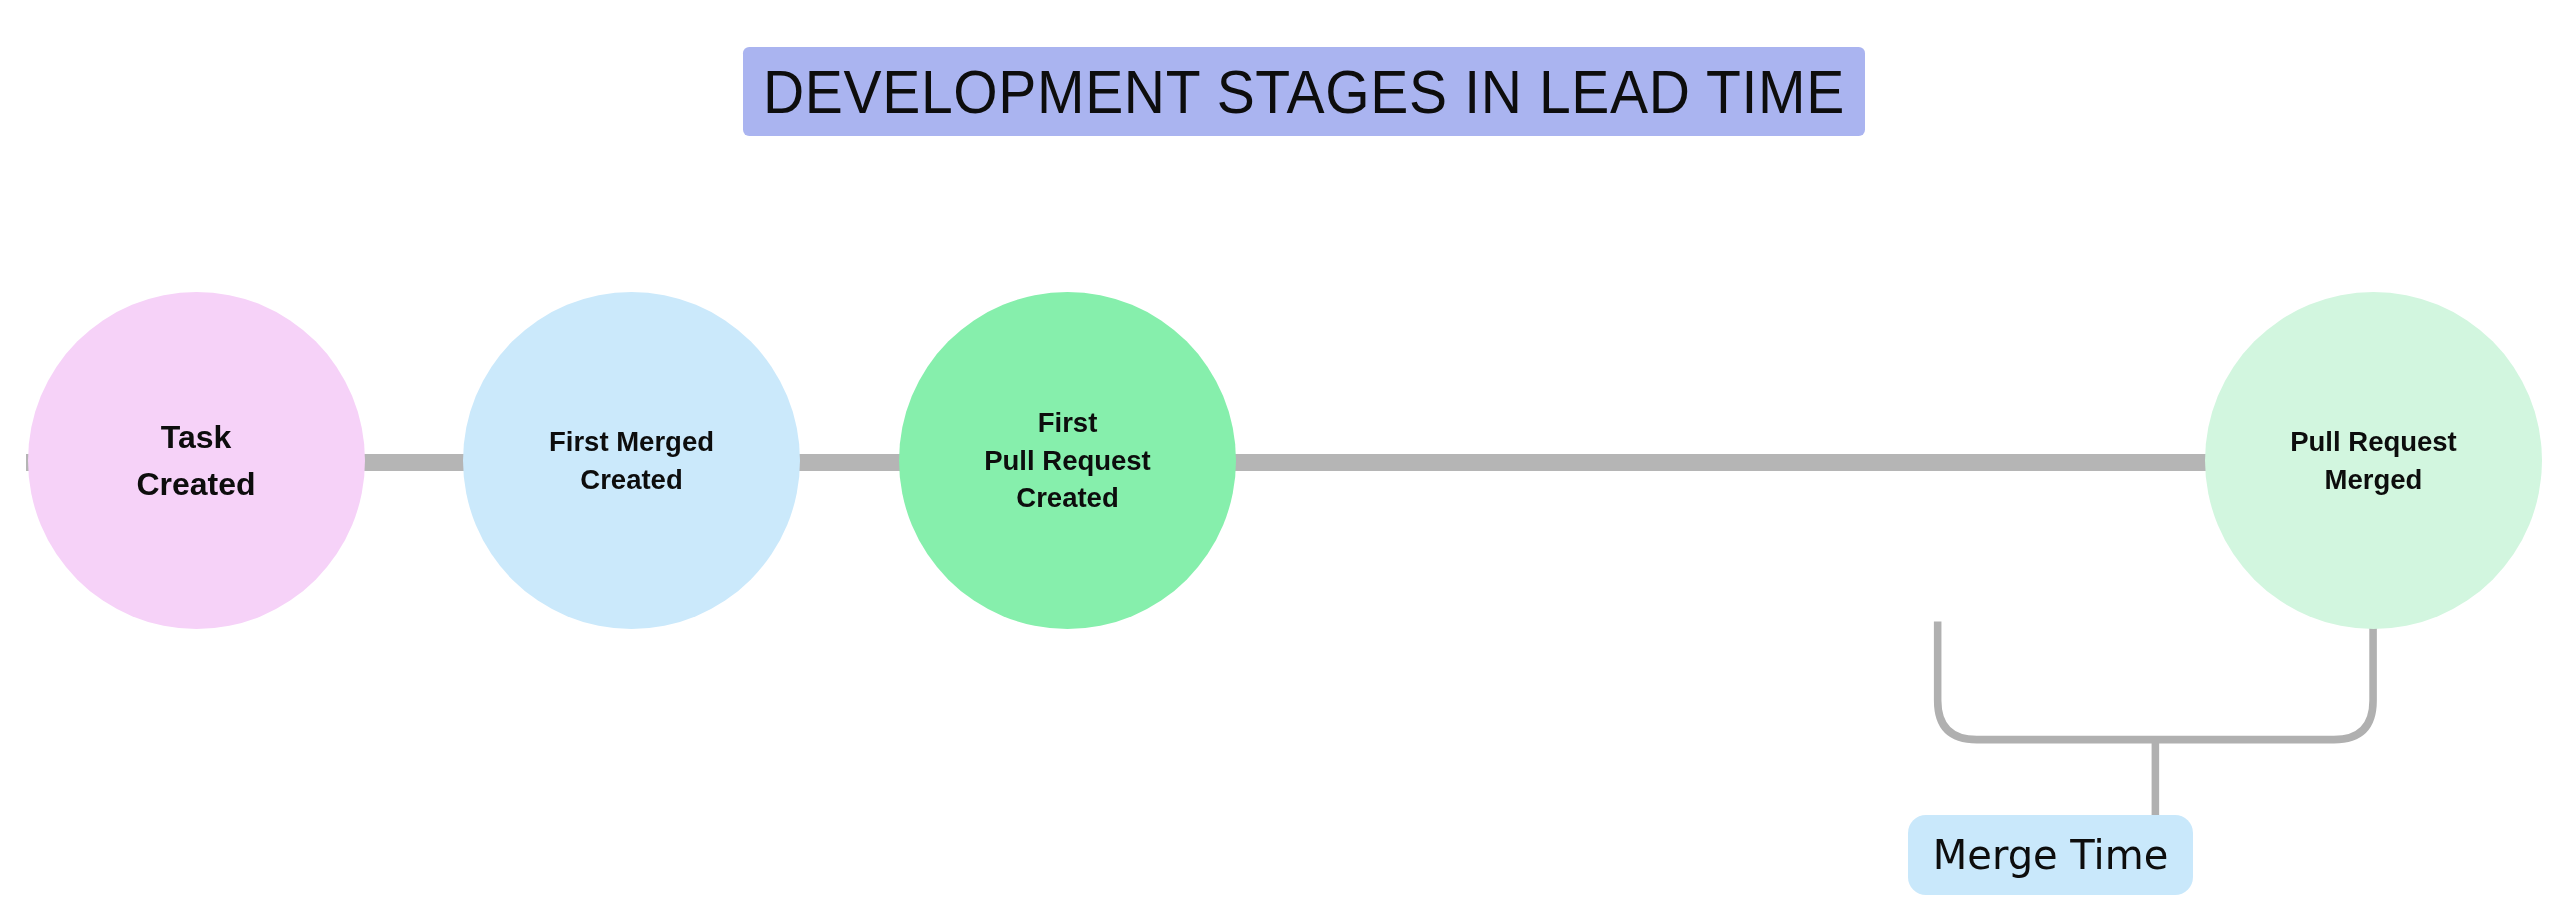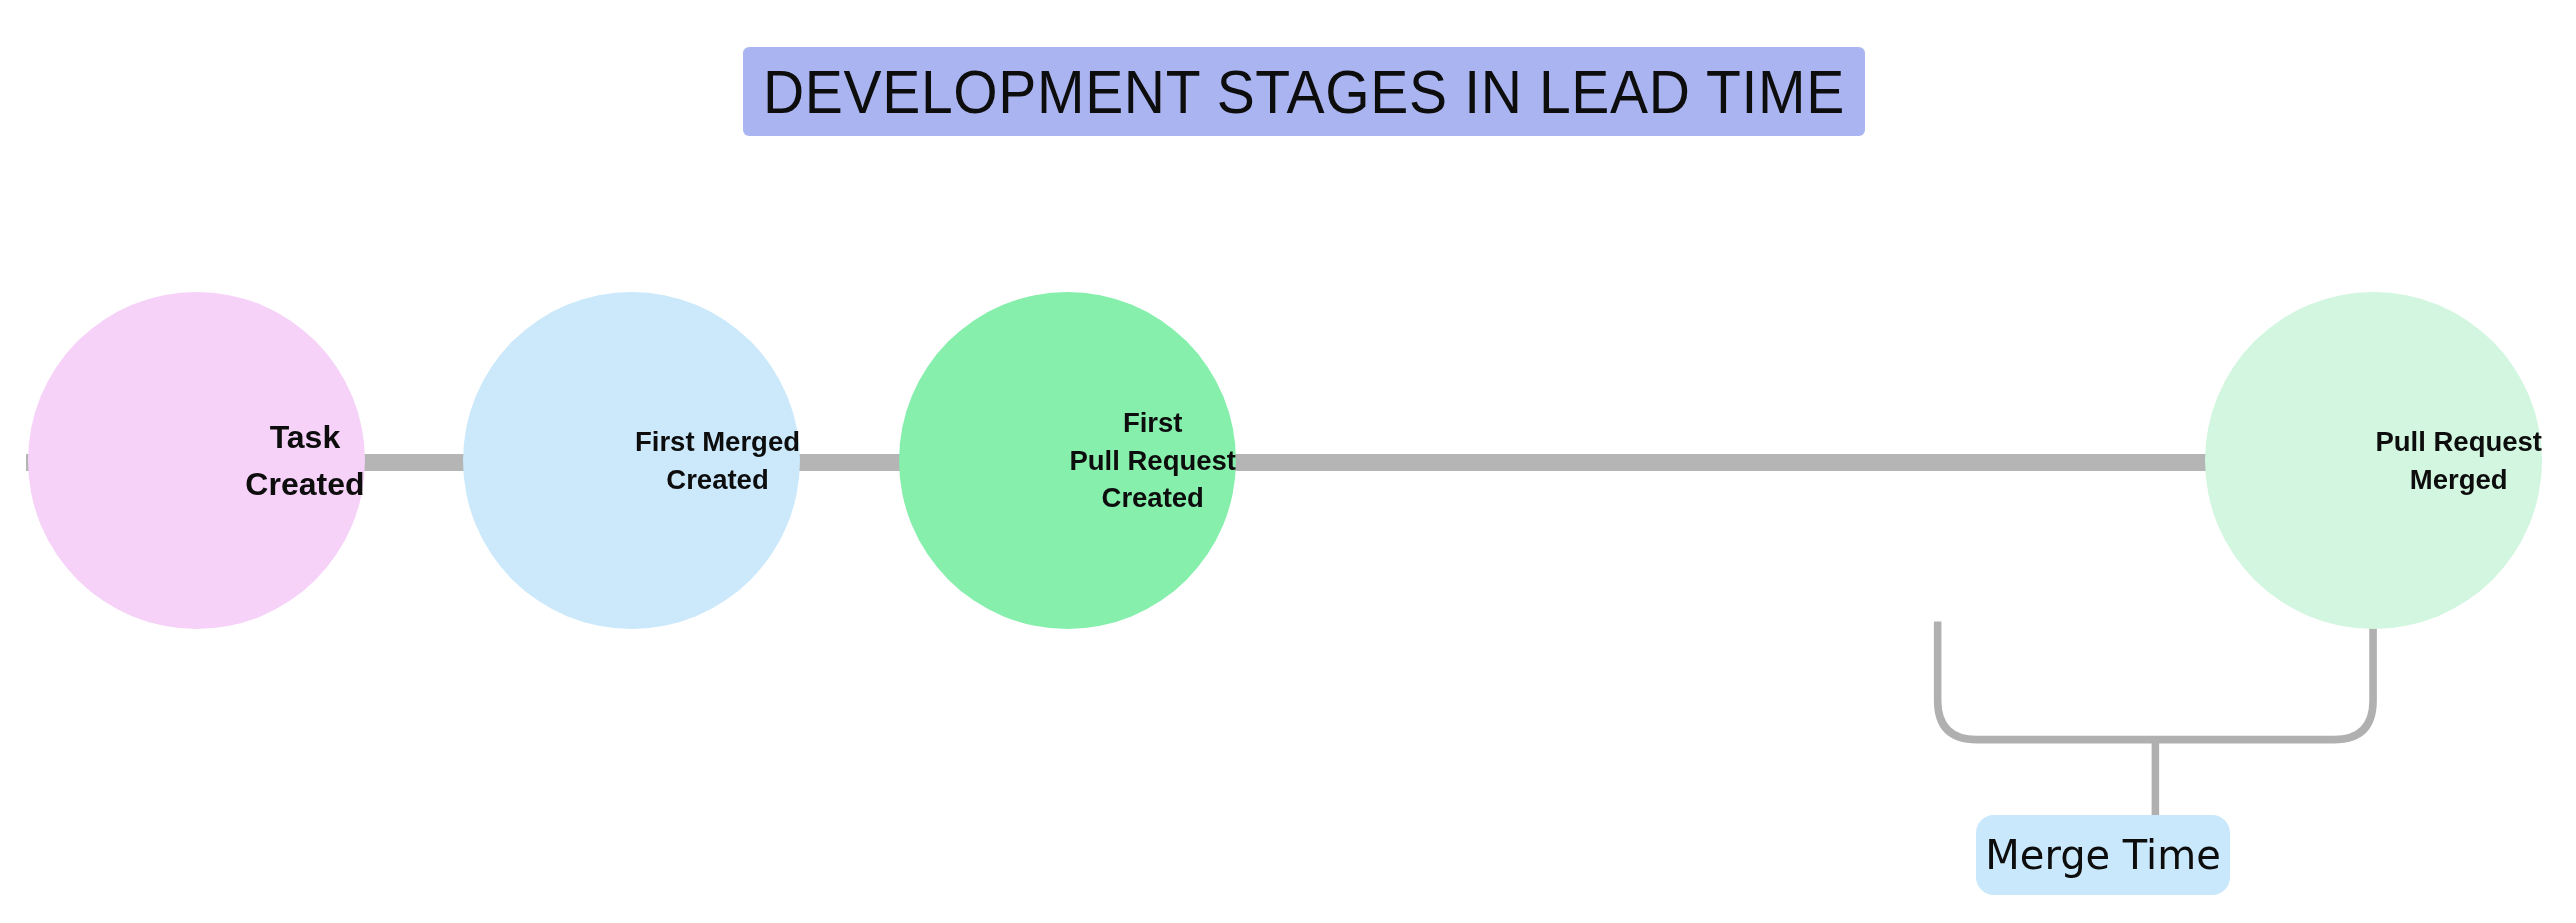--- a/index.html
+++ b/index.html
@@ -62,39 +62,39 @@
     stroke-linecap: butt;
   }
   .circle {
     position: absolute;
     top: 292px;
     width: 337px;
     height: 337px;
     border-radius: 50%;
     display: flex;
     align-items: center;
-    justify-content: flex-end;
+    justify-content: center;
     z-index: 1;
   }
   .circle-label {
     font-size: 27.5px;
     font-weight: 700;
     line-height: 1.38;
     text-align: center;
     white-space: pre-line;
   }
   .circle.start .circle-label {
     font-size: 32px;
     line-height: 1.45;
   }
   .merge-box {
     position: absolute;
-    left: 1976px;
+    left: 1908px;
     top: 815px;
-    width: 254px;
+    width: 285px;
     height: 80px;
     border-radius: 18px;
     display: flex;
     align-items: center;
     justify-content: center;
     z-index: 1;
   }
   .merge-text {
     font-family: "DejaVu Sans", cursive;
     font-size: 40px;

